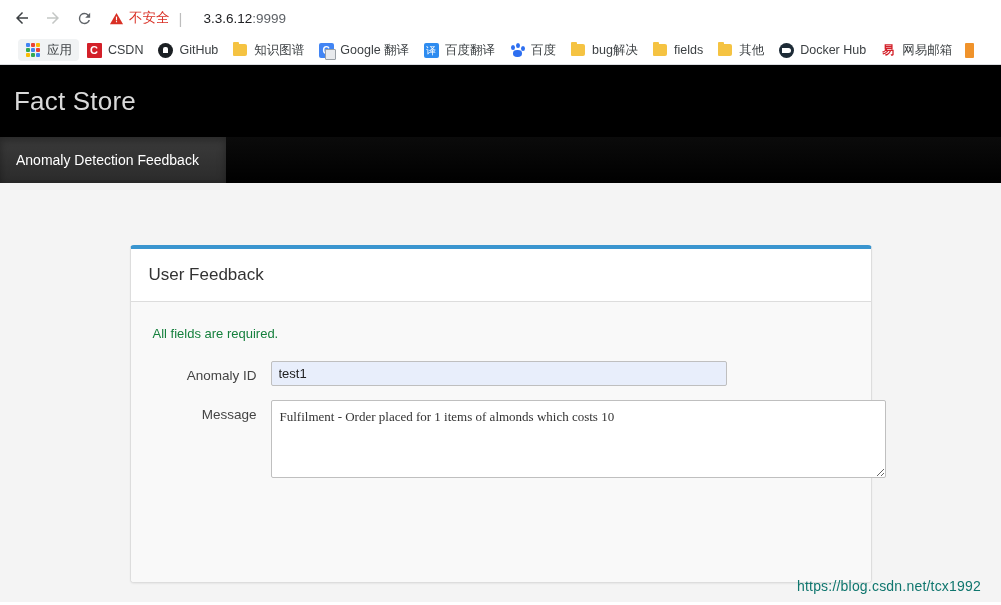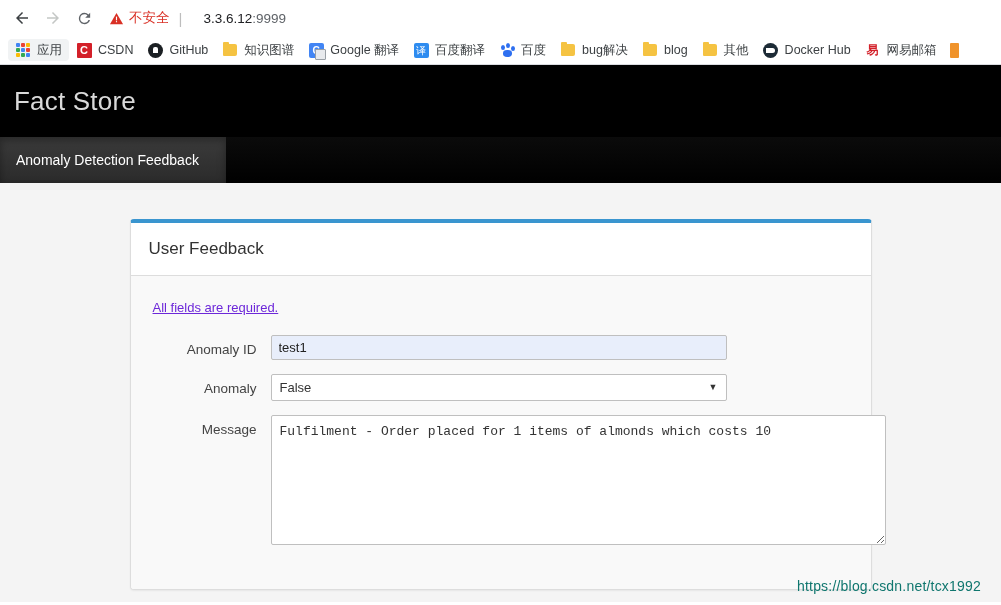--- a/index.html
+++ b/index.html
@@ -55,21 +55,21 @@
     line-height: 1;
   }
   .url-host { color: #202124; font-size: 13.5px; margin-left: 12px; }
   .url-port { color: #5f6368; font-size: 13.5px; }
 
   
   .bookmarks {
     height: 29px;
     display: flex;
     align-items: center;
-    padding: 0 8px;
+    padding: 0 18px;
     background: #ffffff;
     border-bottom: 1px solid #dadce0;
     overflow: hidden;
     white-space: nowrap;
   }
   .bm {
     display: flex;
     align-items: center;
     height: 22px;
     padding: 0 7px;
@@ -242,21 +242,21 @@
     align-items: center;
     padding: 0 16px;
     width: 226px;
     background: linear-gradient(#3b3b3b, #2b2b2b);
     color: #ffffff;
     font-size: 14px;
   }
   .nav-tab.active { box-shadow: inset 0 3px 9px rgba(0,0,0,.35); align-items: center; }
 
   .content {
-    padding-top: 36px;
+    padding-top: 62px;
     display: flex;
     justify-content: center;
   }
   .panel {
     width: 742px;
     background: #ffffff;
     border: 1px solid #dddddd;
     border-top: 4px solid #3a95cf;
     border-radius: 4px;
     box-shadow: 0 1px 2px rgba(0,0,0,.06);
@@ -273,24 +273,23 @@
     font-weight: normal;
     color: #333333;
   }
   .panel-body {
     background: #f9f9f9;
     padding: 18px 18px 26px 18px;
     border-radius: 0 0 3px 3px;
     min-height: 280px;
   }
   .helper {
-    color: #6d28d9;
+    color: #15803d;
     font-size: 13px;
     margin: 6px 0 20px 4px;
-    text-decoration: underline;
   }
   .form-row {
     display: flex;
     align-items: flex-start;
     margin-bottom: 14px;
   }
   .form-label {
     width: 122px;
     flex: 0 0 122px;
     text-align: right;
@@ -327,28 +326,28 @@
     position: relative;
   }
   .sel-value { flex: 1 1 auto; }
   .sel-arrow {
     font-size: 9px;
     color: #333;
     line-height: 1;
   }
   textarea.ta {
     width: 615px;
-    height: 130px;
+    height: 78px;
     border: 1px solid #bfbfbf;
     border-radius: 2px;
     background: #ffffff;
     padding: 7px 8px;
     font-size: 13px;
     color: #333;
-    font-family: Liberation Mono, monospace;
+    font-family: Liberation Serif, serif;
     resize: both;
     outline: none;
     line-height: 1.35;
   }
   .submit-row {
     display: flex;
     margin-top: 14px;
   }
   .submit-spacer { width: 122px; flex: 0 0 122px; }
   button.btn-primary {
@@ -484,21 +483,21 @@
       <span class="bm-ico">
           <span class="ico-folder"></span>
         </span>
       <span class="bm-label">bug解决</span>
     </div>
 
     <div class="bm">
       <span class="bm-ico">
           <span class="ico-folder"></span>
         </span>
-      <span class="bm-label">blog</span>
+      <span class="bm-label">fields</span>
     </div>
 
     <div class="bm">
       <span class="bm-ico">
           <span class="ico-folder"></span>
         </span>
       <span class="bm-label">其他</span>
     </div>
 
     <div class="bm">
@@ -542,29 +541,20 @@
 
         <div class="helper">All fields are required.</div>
 
         <div class="form-row">
           <label class="form-label">Anomaly ID</label>
           <div class="form-ctrl">
             <input class="txt" type="text" value="test1" style="">
           </div>
         </div>
 
-        <div class="form-row">
-          <label class="form-label">Anomaly</label>
-          <div class="form-ctrl">
-            <div class="selwrap">
-              <span class="sel-value">False</span>
-              <span class="sel-arrow">▼</span>
-            </div>
-          </div>
-        </div>
 
         <div class="form-row">
           <label class="form-label">Message</label>
           <div class="form-ctrl">
             <textarea class="ta" style="">Fulfilment - Order placed for 1 items of almonds which costs 10</textarea>
           </div>
         </div>
 
 
       </div>

